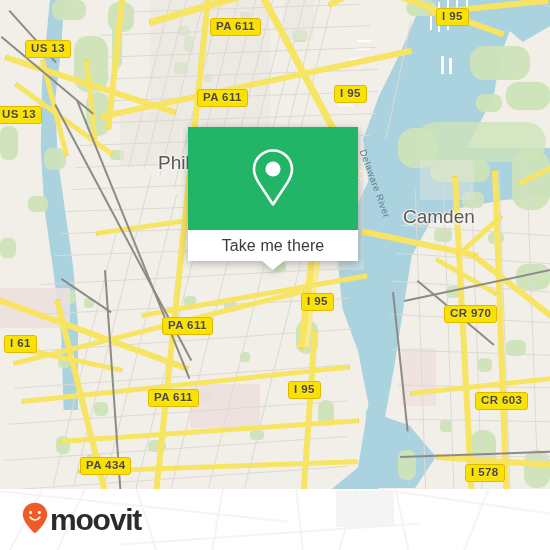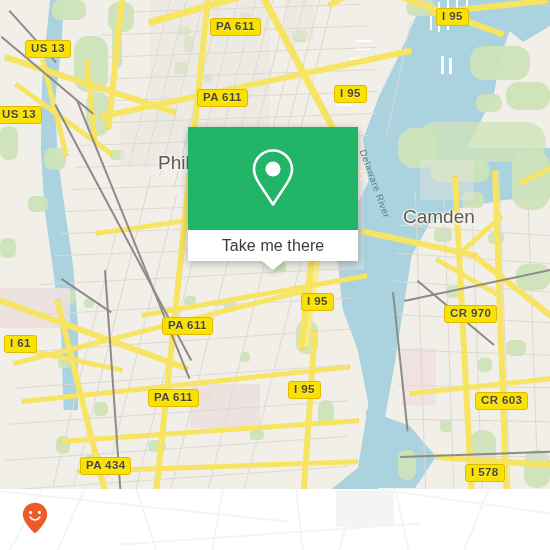--- a/index.html
+++ b/index.html
@@ -474,16 +474,17 @@
     <div id="footer-row">
       <div id="brand">
         <span>
           <svg width="26" height="32" viewBox="0 0 26 32" aria-hidden="true">
             <path d="M13 0.8C6.2 0.8 0.8 6 0.8 12.5c0 6.9 8.2 14.9 11.1 18.1.6.6 1.6.6 2.2 0 2.9-3.2 11.1-11.2 11.1-18.1C25.2 6 19.8.8 13 .8z" fill="#ee5b26"></path>
             <circle cx="8.6" cy="10.4" r="1.55" fill="#ffffff"></circle>
             <circle cx="17.4" cy="10.4" r="1.55" fill="#ffffff"></circle>
             <path d="M8.2 15.2c1.3 1.9 3 2.8 4.8 2.8s3.5-.9 4.8-2.8" stroke="#ffffff" stroke-width="1.7" fill="none" stroke-linecap="round"></path>
           </svg>
         </span>
+        <span id="brand-word">moovit</span>
       </div>
     </div>
   </div>
 </div>
 
 </body></html>

